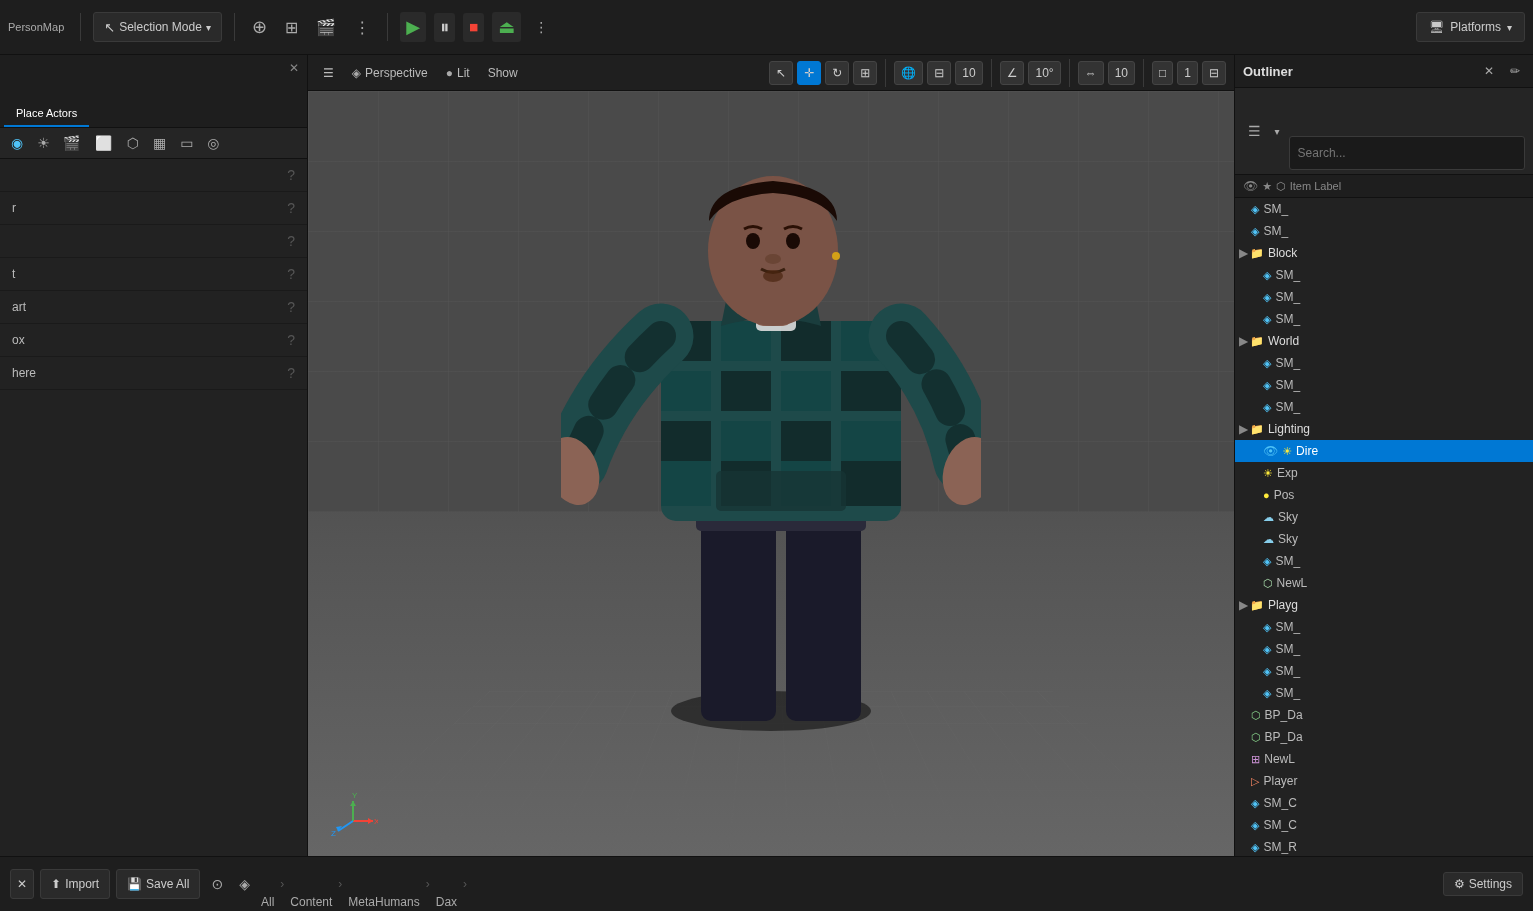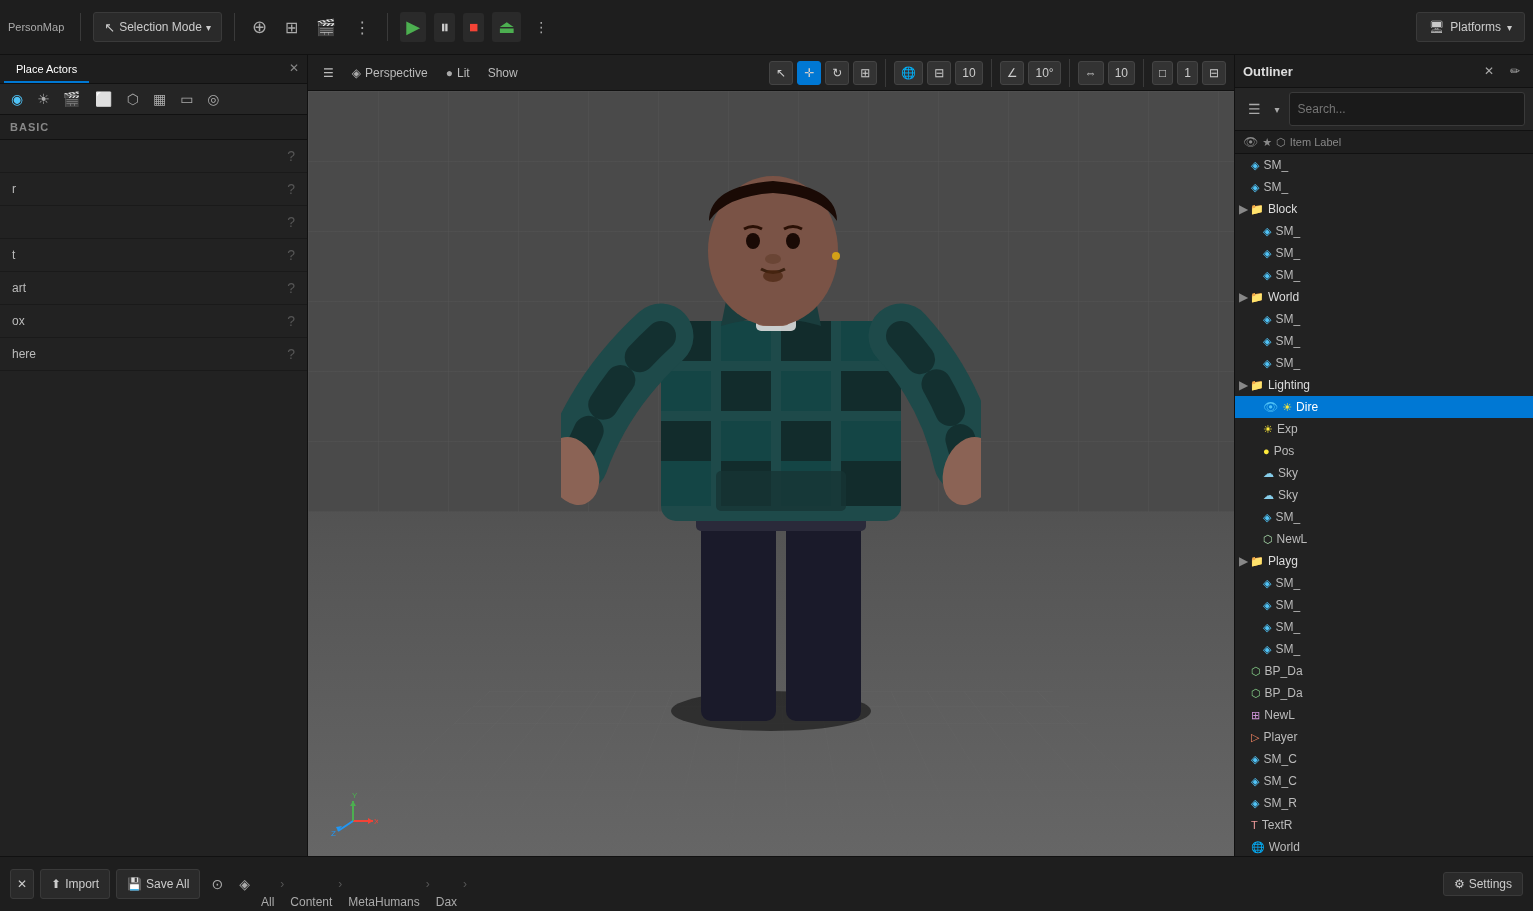--- a/index.html
+++ b/index.html
@@ -106,20 +106,21 @@
     .panel-tab {
       padding: 6px 12px;
       cursor: pointer;
       font-size: 11px;
       color: #aaa;
       border-bottom: 2px solid transparent;
     }
     .panel-tab.active {
       color: #fff;
       border-bottom: 2px solid #0078d4;
+      margin-top: 44px;
     }
     .left-panel-toolbar {
       display: flex;
       align-items: center;
       padding: 4px 6px;
       gap: 4px;
       background: #252525;
       border-bottom: 1px solid #111;
     }
     .icon-btn {
@@ -308,20 +309,21 @@
     }
     .search-box {
       flex: 1;
       background: #1a1a1a;
       border: 1px solid #3a3a3a;
       color: #ccc;
       padding: 16px 8px;
       border-radius: 3px;
       font-size: 12px;
       height: 24px;
+      margin-top: 44px;
     }
     .outliner-col-header {
       display: flex;
       align-items: center;
       padding: 4px 8px;
       background: #1e1e1e;
       border-bottom: 1px solid #111;
       font-size: 11px;
       color: #888;
       gap: 4px;
@@ -455,23 +457,20 @@
       <button class="icon-btn active-blue" title="All">◉</button>
       <button class="icon-btn" title="Lights">☀</button>
       <button class="icon-btn" title="Cinematic">🎬</button>
       <button class="icon-btn" title="Geometry">⬜</button>
       <button class="icon-btn" title="Blueprints">⬡</button>
       <button class="icon-btn" title="Shapes">▦</button>
       <button class="icon-btn" title="Volumes">▭</button>
       <button class="icon-btn" title="Misc">◎</button>
     </div>
 
-    <div class="section-header">
-      <span>BASIC</span>
-    </div>
 
     <div>
       <div class="place-item">
         <span class="place-item-label"></span>
         <span class="help-icon">?</span>
       </div>
       <div class="place-item">
         <span class="place-item-label">r</span>
         <span class="help-icon">?</span>
       </div>

